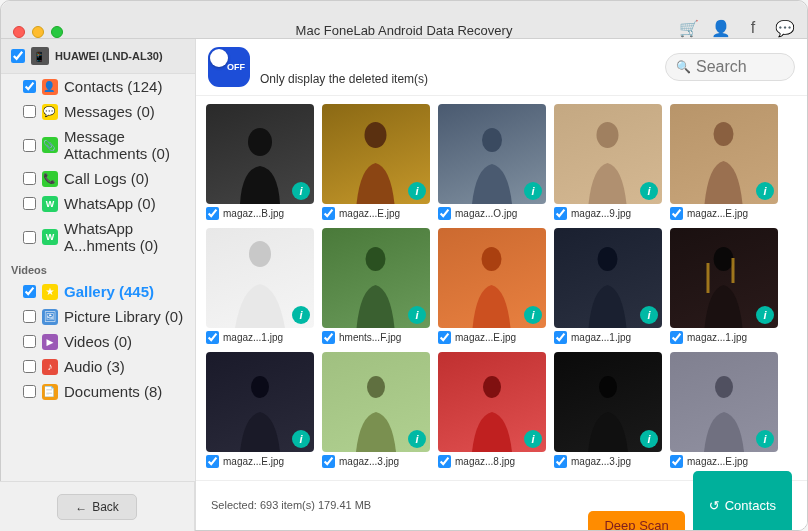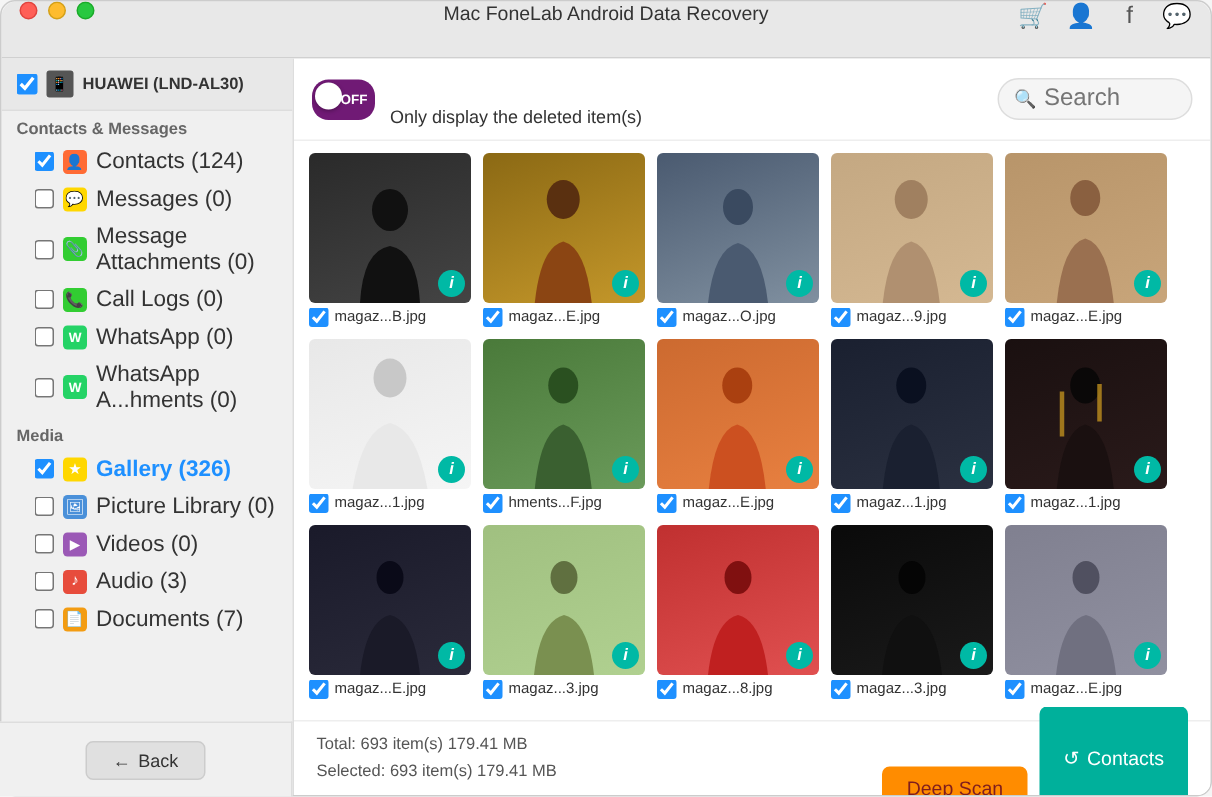--- a/index.html
+++ b/index.html
@@ -13,21 +13,21 @@
       border: 1px solid #ccc;
       display: flex;
       flex-direction: column;
     }
 
     
     .title-bar {
       background: #e8e8e8;
       height: 38px;
       display: flex;
-      align-items: flex-start;
+      align-items: flex-end;
       padding: 0 12px;
       border-bottom: 1px solid #d0d0d0;
       border-radius: 10px 10px 0 0;
       position: relative;
     }
     .window-controls {
       display: flex;
       gap: 7px;
       align-items: center;
     }
@@ -185,22 +185,22 @@
       border-bottom: 1px solid #eee;
       gap: 10px;
     }
     .toggle-wrapper {
       display: flex;
       align-items: center;
       gap: 6px;
     }
     .toggle-btn {
       width: 42px;
-      height: 27px;
-      background: #701a75;
+      height: 40px;
+      background: #1d4ed8;
       border-radius: 11px;
       position: relative;
       cursor: pointer;
     }
     .toggle-knob {
       width: 18px;
       height: 18px;
       background: white;
       border-radius: 50%;
       position: absolute;
@@ -385,21 +385,20 @@
 
 <div class="main-layout">
 
   <div class="sidebar">
     <div class="device-row">
       <input type="checkbox" class="device-checkbox" checked="" style="">
       <div class="device-icon">📱</div>
       <span class="device-name">HUAWEI (LND-AL30)</span>
     </div>
 
-    <div class="section-label">Contacts &amp; Messages</div>
 
     <div class="sidebar-item">
       <input type="checkbox" class="cb" checked="" style="">
       <div class="item-icon contacts">👤</div>
       <span class="item-label">Contacts (124)</span>
     </div>
     <div class="sidebar-item">
       <input type="checkbox" class="cb" style="">
       <div class="item-icon messages">💬</div>
       <span class="item-label">Messages (0)</span>
@@ -418,46 +417,46 @@
       <input type="checkbox" class="cb" style="">
       <div class="item-icon whatsapp" style="font-size:9px;font-weight:bold;">W</div>
       <span class="item-label">WhatsApp (0)</span>
     </div>
     <div class="sidebar-item">
       <input type="checkbox" class="cb" style="">
       <div class="item-icon whatsapp2" style="font-size:9px;font-weight:bold;">W</div>
       <span class="item-label">WhatsApp A...hments (0)</span>
     </div>
 
-    <div class="section-label">Media</div>
+    <div class="section-label">Videos</div>
 
     <div class="sidebar-item">
       <input type="checkbox" class="cb" checked="" style="">
       <div class="item-icon gallery">★</div>
-      <span class="item-label active">Gallery (326)</span>
+      <span class="item-label active">Gallery (445)</span>
     </div>
     <div class="sidebar-item">
       <input type="checkbox" class="cb" style="">
       <div class="item-icon pic-lib">🖼</div>
       <span class="item-label">Picture Library (0)</span>
     </div>
     <div class="sidebar-item">
       <input type="checkbox" class="cb" style="">
       <div class="item-icon videos" style="font-size:9px;">▶</div>
       <span class="item-label">Videos (0)</span>
     </div>
     <div class="sidebar-item">
       <input type="checkbox" class="cb" style="">
       <div class="item-icon audio">♪</div>
       <span class="item-label">Audio (3)</span>
     </div>
     <div class="sidebar-item">
       <input type="checkbox" class="cb" style="">
       <div class="item-icon docs">📄</div>
-      <span class="item-label">Documents (7)</span>
+      <span class="item-label">Documents (8)</span>
     </div>
   </div>
 
   <div class="content-area">
 
     <div class="toolbar">
       <div class="toggle-wrapper">
         <div class="toggle-btn">
           <div class="toggle-knob"></div>
           <span style="position:absolute;right:5px;top:50%;transform:translateY(-50%);font-size:9px;color:white;font-weight:bold;">OFF</span>
@@ -675,21 +674,20 @@
             <input type="checkbox" class="photo-cb" checked="" style="">
             <span class="photo-label">magaz...E.jpg</span>
           </div>
         </div>
       </div>
 
     </div>
 
     <div class="content-bottom">
       <div class="status-text">
-        <div>Total: 693 item(s) 179.41 MB</div>
         <div>Selected: 693 item(s) 179.41 MB</div>
       </div>
       <div class="action-buttons">
         <button class="deep-scan-btn">Deep Scan</button>
         <button class="recover-btn">
           <span>↺</span>
           <span>Contacts</span>
         </button>
       </div>
     </div>

